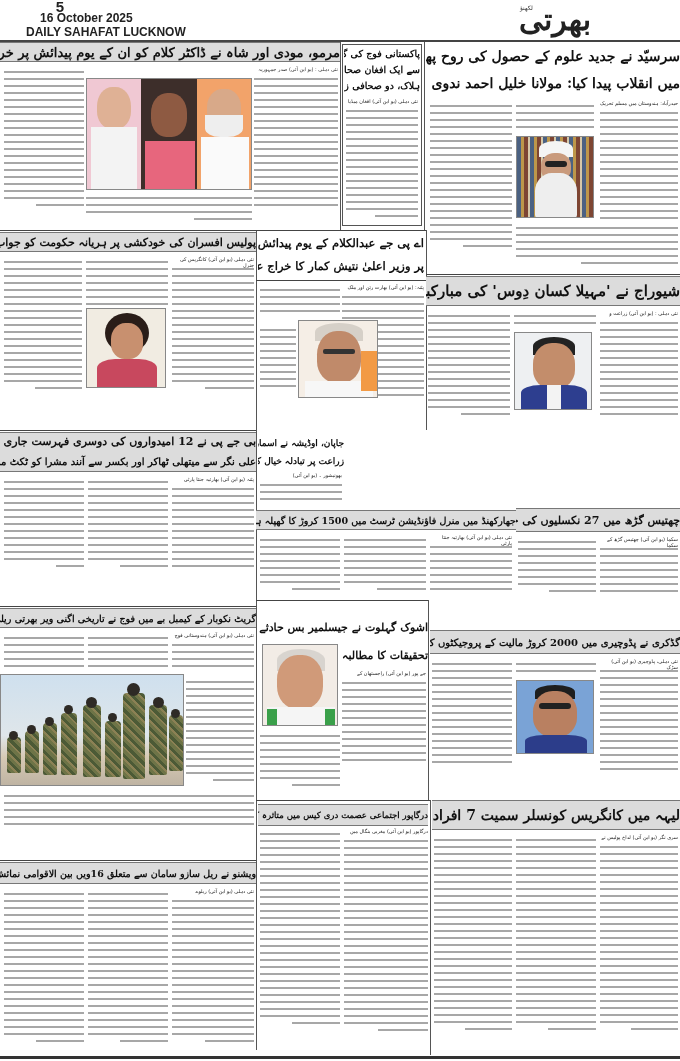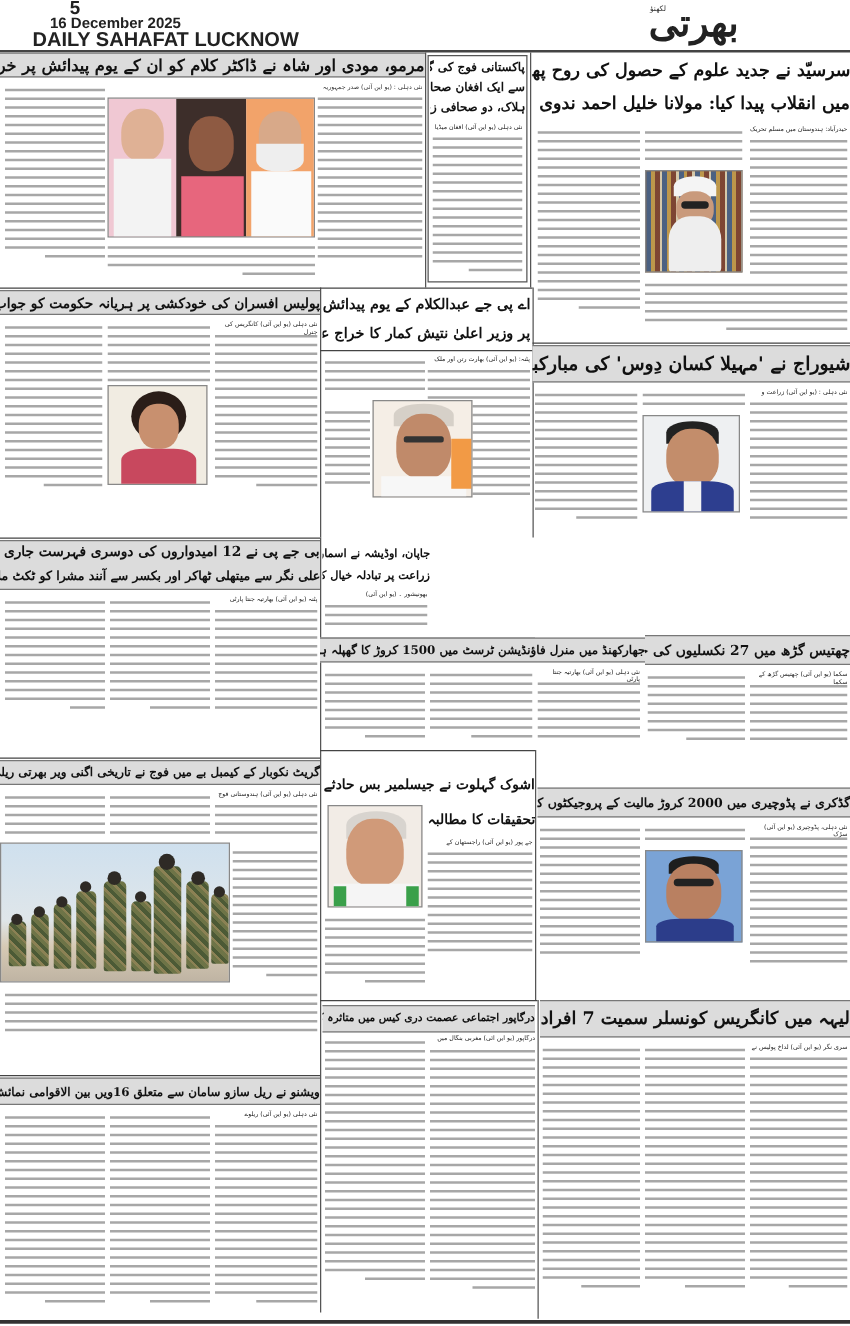--- a/index.html
+++ b/index.html
@@ -3,21 +3,21 @@
 <meta charset="utf-8">
 <style>
   * { box-sizing: border-box; margin: 0; padding: 0; }
   html, body { width: 680px; height: 1061px; background: #fff; overflow: hidden; }
   body { position: relative; font-family: "DejaVu Sans", sans-serif; color: #222; }
 
   .abs { position: absolute; }
   .masthead-left { left: 0; top: 0; width: 340px; height: 40px; text-align: center; }
   .page-num { font-family: "Liberation Sans", sans-serif; font-weight: bold; font-size: 15px; line-height: 14px; margin-left: -220px; }
   .date-line { font-family: "Liberation Sans", sans-serif; font-weight: bold; font-size: 12px; line-height: 13px; position: absolute; left: 40px; top: 12px; }
-  .paper-line { font-family: "Liberation Sans", sans-serif; font-weight: bold; font-size: 16px; line-height: 13px; position: absolute; left: 26px; top: 26px; }
+  .paper-line { font-family: "Liberation Sans", sans-serif; font-weight: bold; font-size: 12px; line-height: 13px; position: absolute; left: 26px; top: 26px; }
   .logo { position: absolute; left: 440px; top: 2px; width: 230px; height: 36px; text-align: center; font-family: "DejaVu Serif", serif; font-size: 30px; font-weight: bold; line-height: 36px; direction: rtl; }
   .logo-small { position: absolute; font-size: 6px; top: 4px; left: 520px; color:#333; direction: rtl; }
   .rule { position: absolute; height: 1px; background: #444; }
   .vrule { position: absolute; width: 1px; background: #555; }
 
   .hl { position: absolute; direction: rtl; text-align: center; font-family: "DejaVu Serif", serif; font-weight: bold; color: #111; white-space: nowrap; overflow: hidden; }
   .hl-shade { background: #dcdcdc; border-top: 1px solid #777; border-bottom: 1px solid #777; }
   .hl-box { border: 1px solid #555; }
 
   .col { position: absolute; direction: rtl; overflow: hidden; }
@@ -31,21 +31,21 @@
 
   .army-bg { background: linear-gradient(180deg,#cfe0ee 0%,#dfe6ea 55%,#d6c9b4 75%,#bfb4a3 100%); }
   .soldier { position: absolute; width: 14px; border-radius: 4px 4px 2px 2px; background: repeating-linear-gradient(45deg,#4c5a36 0 3px,#6e7447 3px 6px,#8b8154 6px 8px); }
   .soldier-head { position: absolute; width: 9px; height: 9px; border-radius: 50%; background: #2e2a25; }
 </style>
 </head>
 <body>
 
 <div class="abs masthead-left">
   <div class="page-num">5</div>
-  <div class="date-line">16 December 2025</div>
+  <div class="date-line">16 October 2025</div>
   <div class="paper-line">DAILY SAHAFAT LUCKNOW</div>
 </div>
 <div class="logo">بھرتی</div>
 <div class="logo-small">لکھنؤ</div>
 <div class="rule" style="left:0;top:40px;width:680px;height:2px;"></div>
 
 <div class="hl hl-shade" style="left:0;top:42px;width:340px;height:20px;font-size:13px;line-height:19px;">مرمو، مودی اور شاہ نے ڈاکٹر کلام کو ان کے یوم پیدائش پر خراج عقیدت پیش کیا</div>
 
 <div class="col" style="left:4px;top:66px;width:80px;height:160px;">
   <div class="line"></div>

